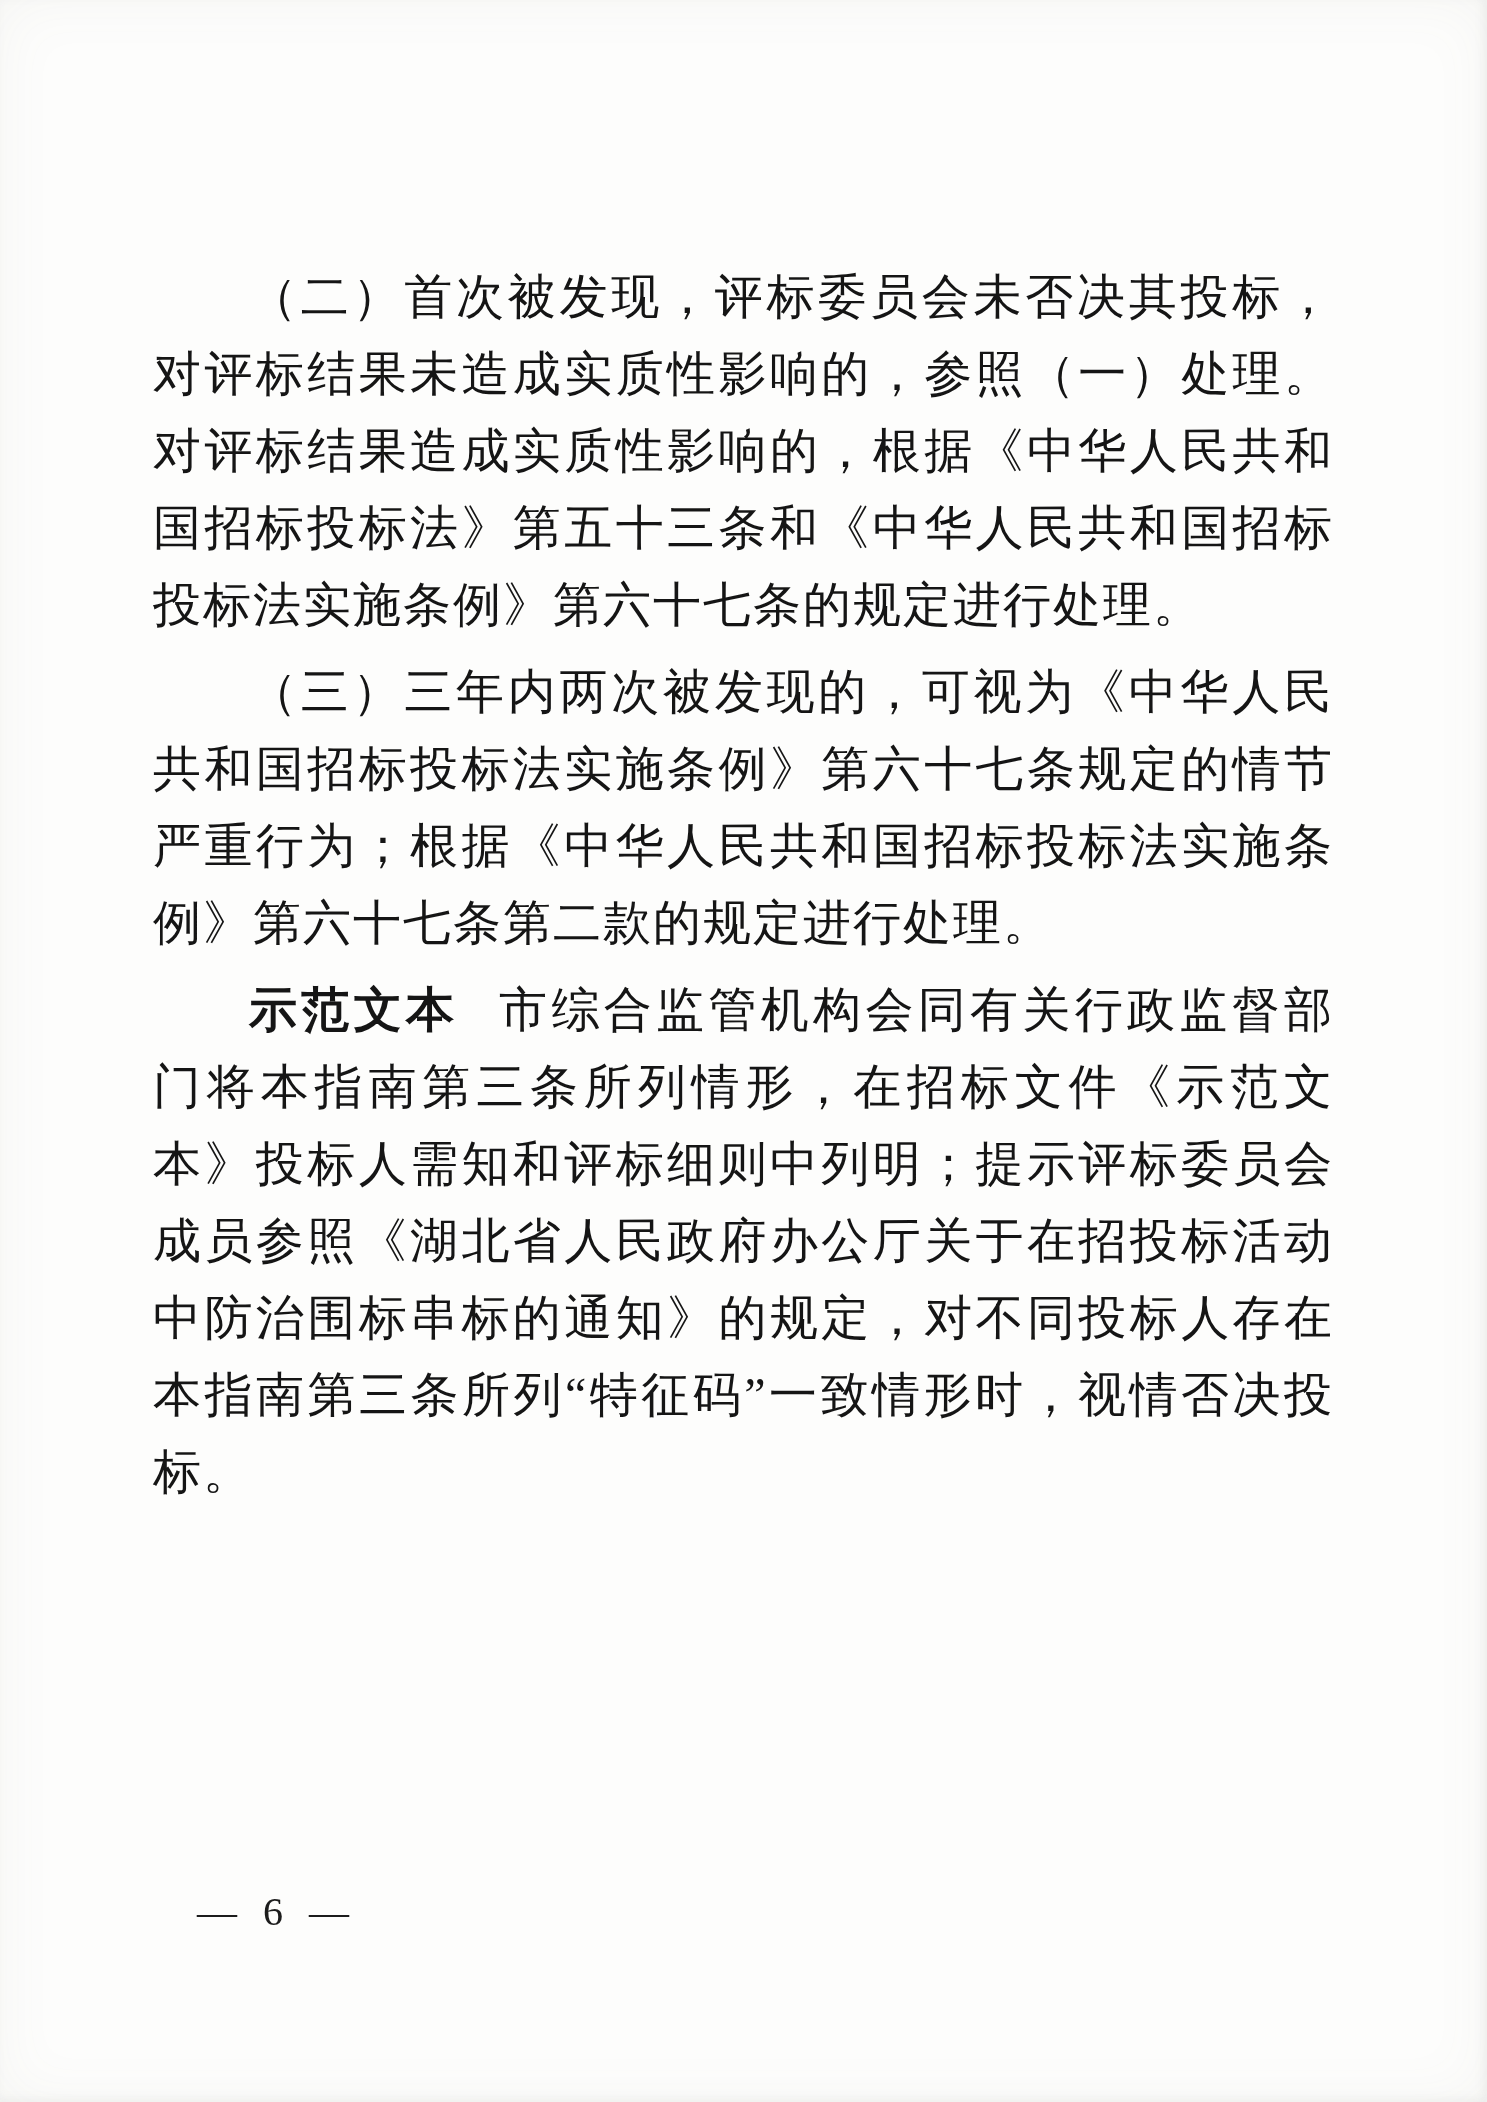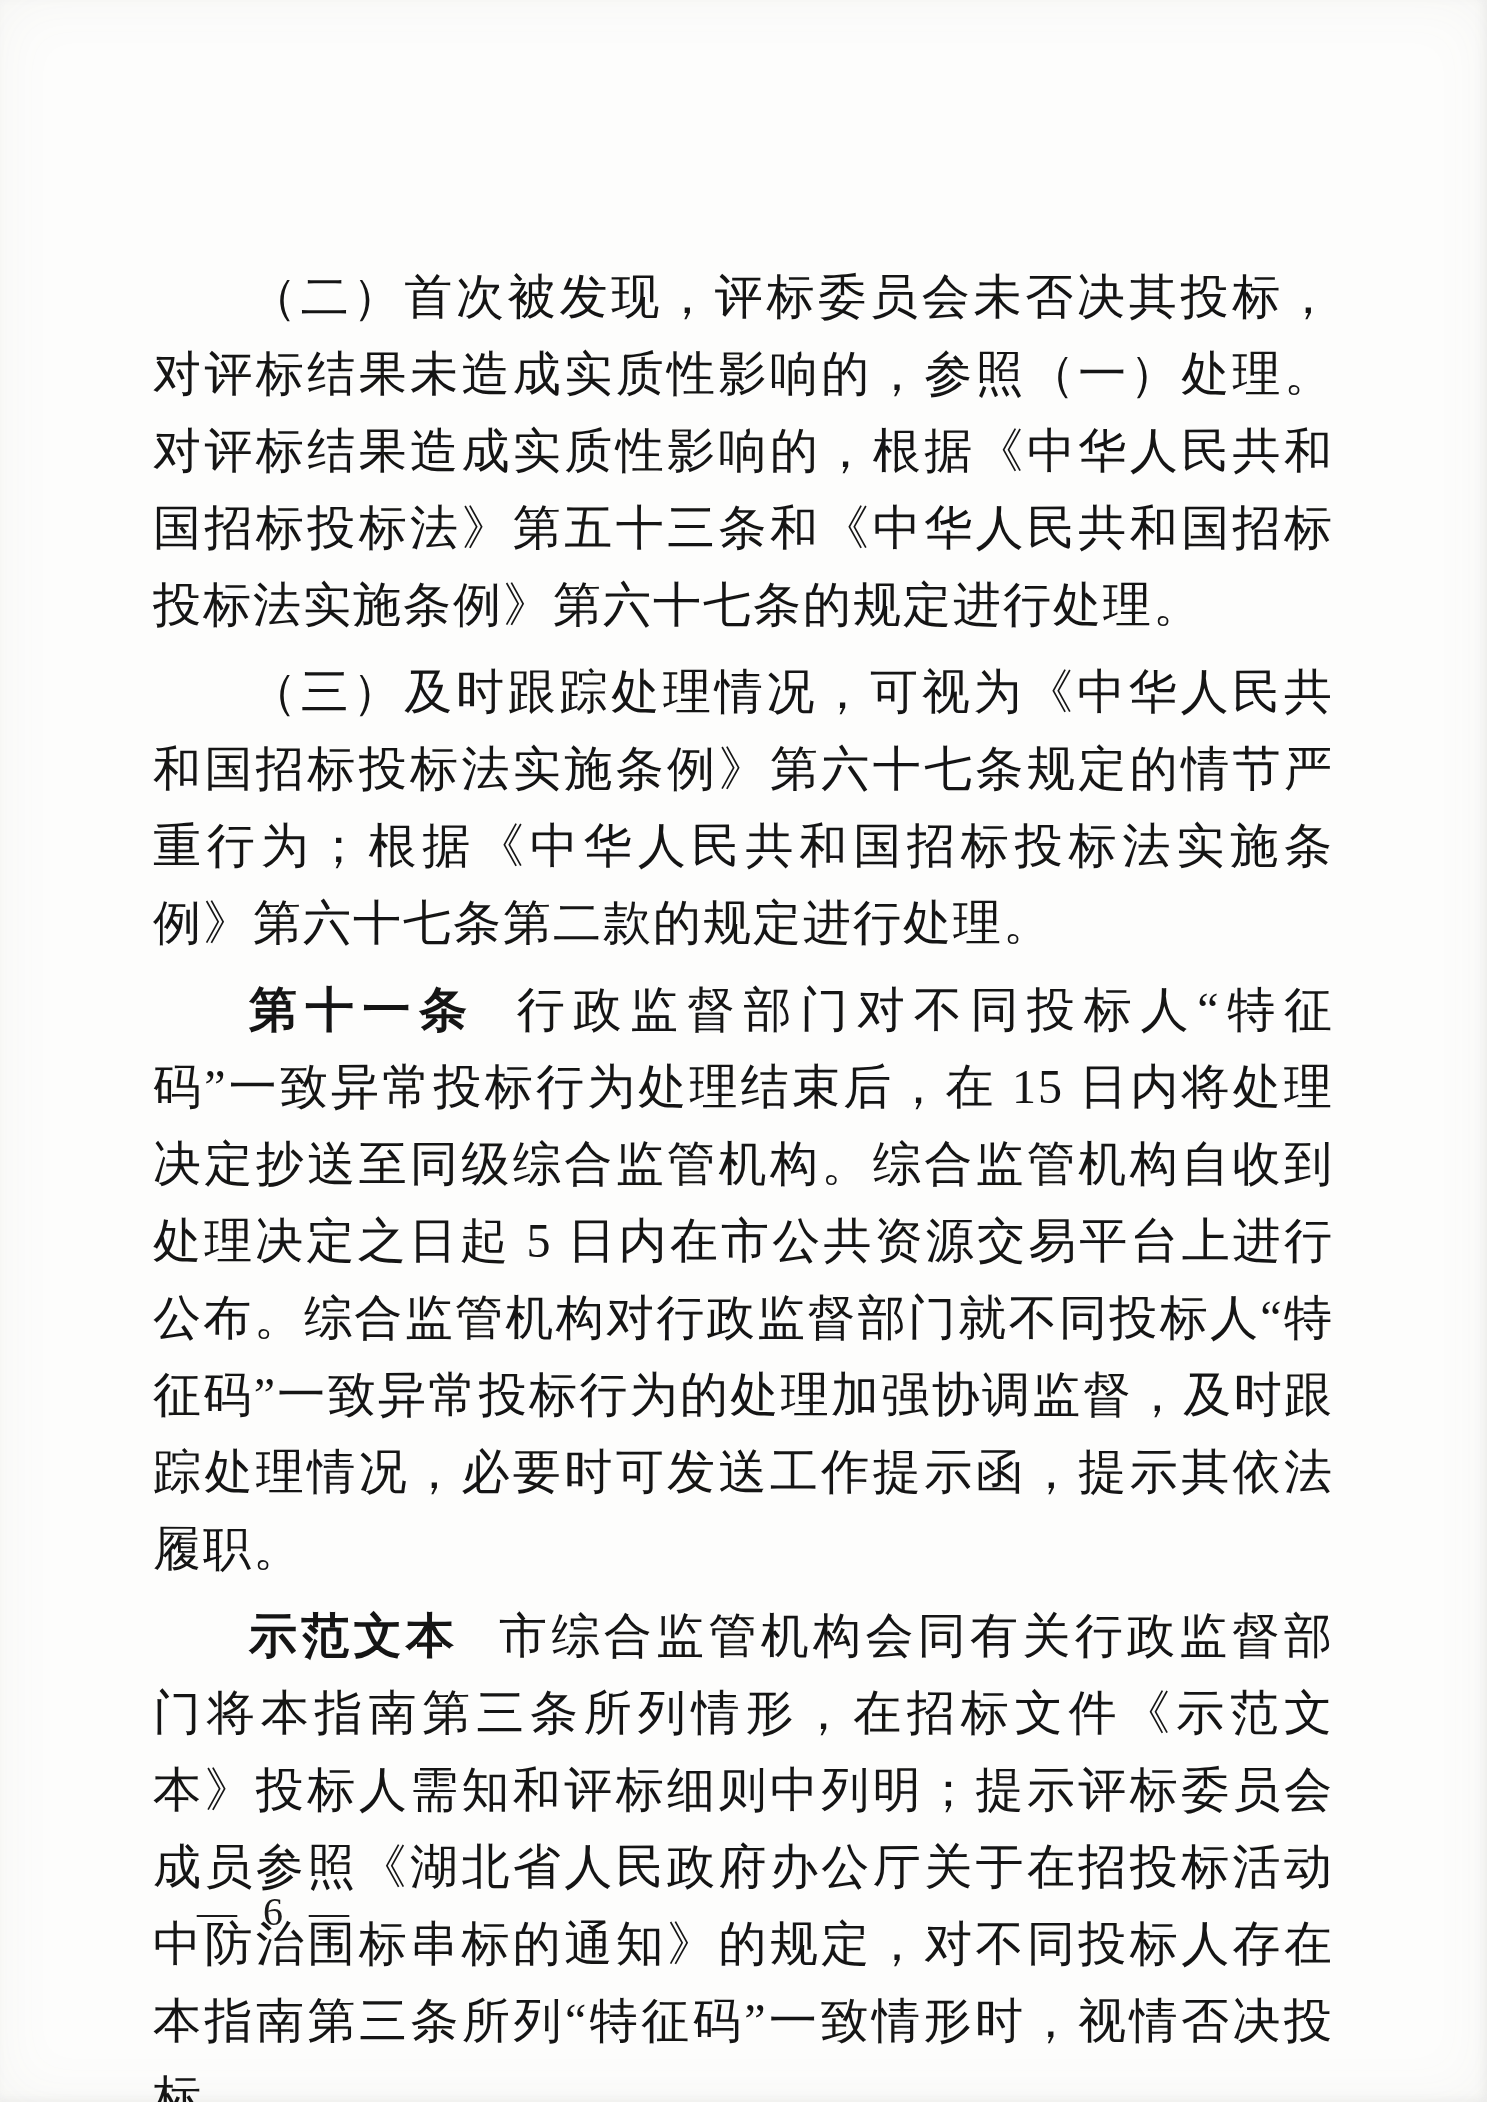--- a/index.html
+++ b/index.html
@@ -47,18 +47,17 @@
     color: #1c1c1c;
     font-family: "Liberation Serif", "DejaVu Serif", serif;
   }
 </style>
 </head>
 <body>
 
 <div class="page">
   <div class="doc-body">
     <p class="para"><span>（二）首次被发现，评标委员会未否决其投标，对评标结果未造成实质性影响的，参照（一）处理。对评标结果造成实质性影响的，根据《中华人民共和国招标投标法》第五十三条和《中华人民共和国招标投标法实施条例》第六十七条的规定进行处理。</span></p>
-    <p class="para"><span>（三）及时跟踪处理情况，可视为《中华人民共和国招标投标法实施条例》第六十七条规定的情节严重行为；根据《中华人民共和国招标投标法实施条例》第六十七条第二款的规定进行处理。</span></p>
-    <p class="para"><b class="term">第十一条</b><span>行政监督部门对不同投标人“特征码”一致异常投标行为处理结束后，在 15 日内将处理决定抄送至同级综合监管机构。综合监管机构自收到处理决定之日起 5 日内在市公共资源交易平台上进行公布。综合监管机构对行政监督部门就不同投标人“特征码”一致异常投标行为的处理加强协调监督，及时跟踪处理情况，必要时可发送工作提示函，提示其依法履职。</span></p>
+    <p class="para"><span>（三）三年内两次被发现的，可视为《中华人民共和国招标投标法实施条例》第六十七条规定的情节严重行为；根据《中华人民共和国招标投标法实施条例》第六十七条第二款的规定进行处理。</span></p>
     <p class="para"><b class="term">示范文本</b><span>市综合监管机构会同有关行政监督部门将本指南第三条所列情形，在招标文件《示范文本》投标人需知和评标细则中列明；提示评标委员会成员参照《湖北省人民政府办公厅关于在招投标活动中防治围标串标的通知》的规定，对不同投标人存在本指南第三条所列“特征码”一致情形时，视情否决投标。</span></p>
   </div>
   <div class="page-number">— 6 —</div>
 </div>
 
 </body></html>

